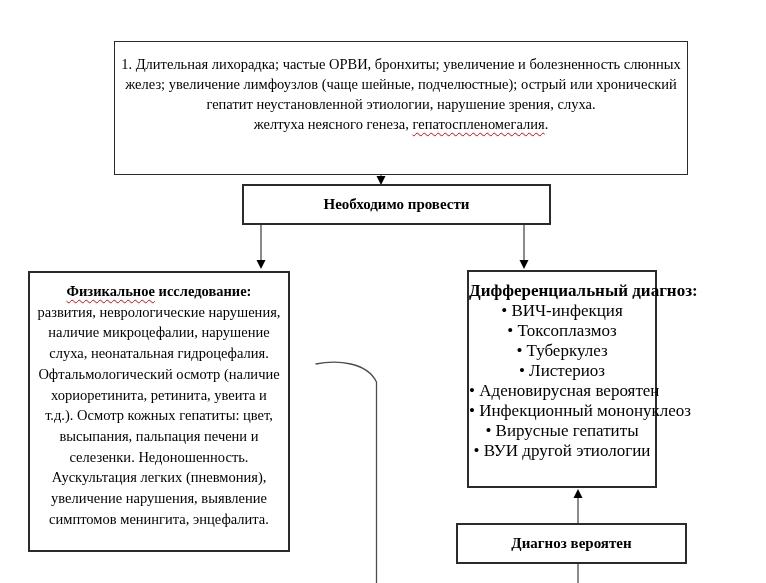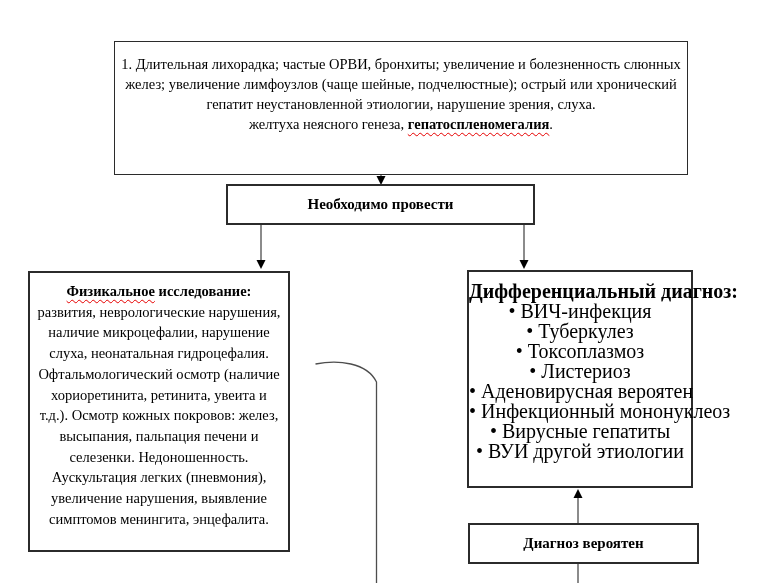--- a/index.html
+++ b/index.html
@@ -21,48 +21,47 @@
     border: 2px solid #2b2b2b;
     text-align: center;
   }
   .symptoms-box {
     left: 114px; top: 13px; width: 574px; height: 134px;
     border-width: 1.5px;
     padding-top: 12px;
     font-size: 14.5px; line-height: 20px; margin-top: 28px;
   }
   .action-box {
-    left: 226px; top: 184px; width: 309px; height: 41px;
+    left: 242px; top: 184px; width: 309px; height: 41px;
     display: flex; align-items: center; justify-content: center;
     font-weight: bold; font-size: 15px;
   }
   .physical-box {
     left: 28px; top: 271px; width: 262px; height: 281px;
     padding-top: 8px;
     font-size: 14.5px; line-height: 20.7px;
   }
   .diff-box {
-    left: 467px; top: 270px; width: 226px; height: 218px;
+    left: 467px; top: 270px; width: 190px; height: 218px;
     padding-top: 9px;
-    font-size: 20px; line-height: 20px;
+    font-size: 17px; line-height: 20px;
   }
   .probable-box {
-    left: 468px; top: 523px; width: 231px; height: 41px;
+    left: 456px; top: 523px; width: 231px; height: 41px;
     display: flex; align-items: center; justify-content: center;
     font-weight: bold; font-size: 15px; font-family: Liberation Serif, serif;
   }
   .heading { font-weight: bold; }
   .tline { white-space: nowrap; }
   .misspelled {
     text-decoration: underline;
     text-decoration-style: wavy;
     text-decoration-color: #e60000;
     text-decoration-thickness: 1px;
     text-underline-offset: 2.5px;
-    font-weight: bold;
   }
   svg.connectors {
     position: absolute; left: 0; top: 0;
     width: 766px; height: 583px;
     pointer-events: none;
   }
 </style>
 </head>
 <body>
 
@@ -98,33 +97,33 @@
     <span>Необходимо провести</span>
   </div>
 
   <div class="box physical-box">
     <div class="heading tline"><span class="misspelled">Физикальное</span><span> исследование:</span></div>
     <div class="tline">развития, неврологические нарушения,</div>
     <div class="tline">наличие микроцефалии, нарушение</div>
     <div class="tline">слуха, неонатальная гидроцефалия.</div>
     <div class="tline">Офтальмологический осмотр (наличие</div>
     <div class="tline">хориоретинита, ретинита, увеита и</div>
-    <div class="tline">т.д.). Осмотр кожных покровов: желез,</div>
+    <div class="tline">т.д.). Осмотр кожных гепатиты: цвет,</div>
     <div class="tline">высыпания, пальпация печени и</div>
     <div class="tline">селезенки. Недоношенность.</div>
     <div class="tline">Аускультация легких (пневмония),</div>
     <div class="tline">увеличение нарушения, выявление</div>
     <div class="tline">симптомов менингита, энцефалита.</div>
   </div>
 
   <div class="box diff-box">
     <div class="heading tline">Дифференциальный диагноз:</div>
     <div class="tline">• ВИЧ-инфекция</div>
+    <div class="tline">• Токсоплазмоз</div>
     <div class="tline">• Туберкулез</div>
-    <div class="tline">• Токсоплазмоз</div>
     <div class="tline">• Листериоз</div>
     <div class="tline">• Аденовирусная вероятен</div>
     <div class="tline">• Инфекционный мононуклеоз</div>
     <div class="tline">• Вирусные гепатиты</div>
     <div class="tline">• ВУИ другой этиологии</div>
   </div>
 
   <div class="box probable-box">
     <span>Диагноз вероятен</span>
   </div>

